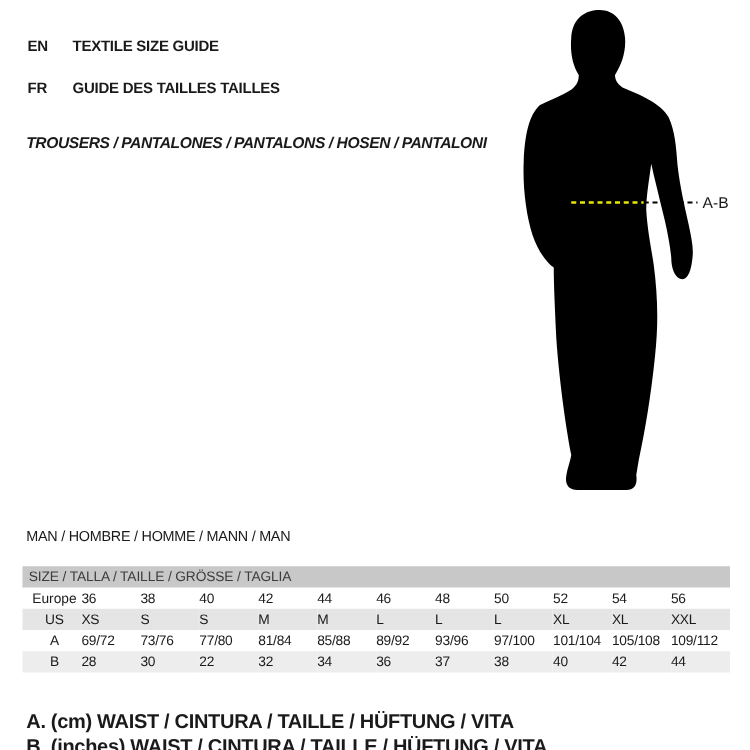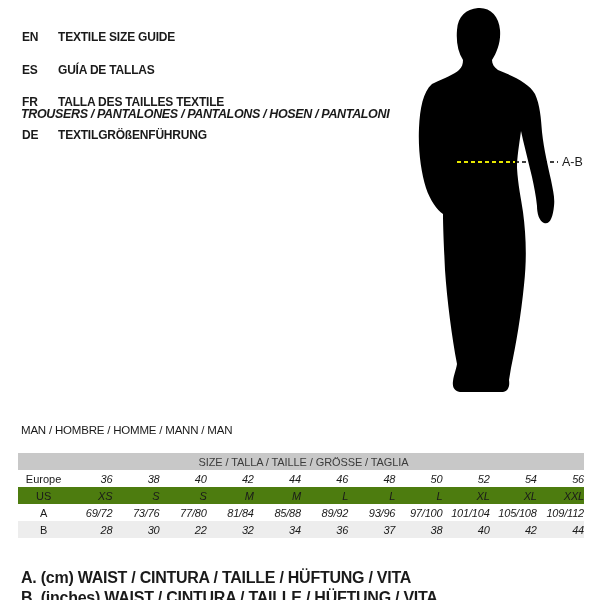--- a/index.html
+++ b/index.html
@@ -17,43 +17,35 @@
   
   .figure-wrap{position:absolute;left:400px;top:0;width:200px;height:400px;}
   .figure-wrap svg{display:block;width:100%;height:100%;}
   
   .section-title{position:absolute;top:424px;left:21px;font-weight:400;font-size:11.5px;letter-spacing:-0.2px;white-space:nowrap;}
   
   .size-table{position:absolute;top:453px;left:18px;width:566px;border-collapse:collapse;table-layout:fixed;font-size:11px;color:#1a1a1a;}
   .size-table td,.size-table th{padding:0;height:17px;font-weight:400;vertical-align:middle;}
   .size-table .hdr-cell{text-align:left;padding-left:5px;color:#3c3c3c;font-size:11px;letter-spacing:-0.1px;}
   .size-table .row-label{text-align:center;padding-left:4px;width:75px;}
-  .size-table .val{text-align:right;letter-spacing:-0.2px;font-style:italic;}
+  .size-table .val{text-align:left;letter-spacing:-0.2px;}
   
   .footnotes{position:absolute;top:551px;left:21px;font-weight:700;font-size:16px;letter-spacing:-0.25px;line-height:20px;white-space:nowrap;margin-top:17px;}
 </style>
 </head>
 <body>
 
 <div class="langs">
     <div class="lang-row">
       <span class="lang-code">EN</span>
       <span>TEXTILE SIZE GUIDE</span>
     </div>
     <div class="lang-row">
-      <span class="lang-code">ES</span>
-      <span>GUÍA DE TALLAS</span>
-    </div>
-    <div class="lang-row">
       <span class="lang-code">FR</span>
-      <span>TALLA DES TAILLES TEXTILE</span>
-    </div>
-    <div class="lang-row">
-      <span class="lang-code">DE</span>
-      <span>TEXTILGRÖßENFÜHRUNG</span>
+      <span>GUIDE DES TAILLES TAILLES</span>
     </div>
   </div>
 
 <div class="category">TROUSERS / PANTALONES / PANTALONS / HOSEN / PANTALONI</div>
 
 <div class="figure-wrap">
   <svg viewBox="0 0 200 400" xmlns="http://www.w3.org/2000/svg">
     <path fill="#000000" d="
       M78,8
       C 90,7 99,16 100,30
@@ -91,37 +83,37 @@
     <line x1="115" y1="162" x2="158" y2="162" stroke="#000000" stroke-width="1.6" stroke-dasharray="4 3"></line>
     <text x="162" y="166" font-size="12.5" fill="#1a1a1a" font-family="Liberation Sans, sans-serif" id="ab-label">A-B</text>
   </svg>
 </div>
 
 <div class="section-title">MAN / HOMBRE / HOMME / MANN / MAN</div>
 
 <table class="size-table">
   <tbody>
     <tr>
-      <td class="hdr-cell" colspan="12" style="background: rgb(200, 200, 200); text-align: center;">SIZE / TALLA / TAILLE / GRÖSSE / TAGLIA</td>
+      <td class="hdr-cell" colspan="12" style="background: rgb(200, 200, 200);">SIZE / TALLA / TAILLE / GRÖSSE / TAGLIA</td>
     </tr>
   <tr>
         <td class="row-label">Europe</td>
         <td class="val">36</td>
         <td class="val">38</td>
         <td class="val">40</td>
         <td class="val">42</td>
         <td class="val">44</td>
         <td class="val">46</td>
         <td class="val">48</td>
         <td class="val">50</td>
         <td class="val">52</td>
         <td class="val">54</td>
         <td class="val">56</td>
       </tr>
-      <tr style="background: #4d7c0f;">
+      <tr style="background: #e5e5e5;">
         <td class="row-label">US</td>
         <td class="val">XS</td>
         <td class="val">S</td>
         <td class="val">S</td>
         <td class="val">M</td>
         <td class="val">M</td>
         <td class="val">L</td>
         <td class="val">L</td>
         <td class="val">L</td>
         <td class="val">XL</td>

